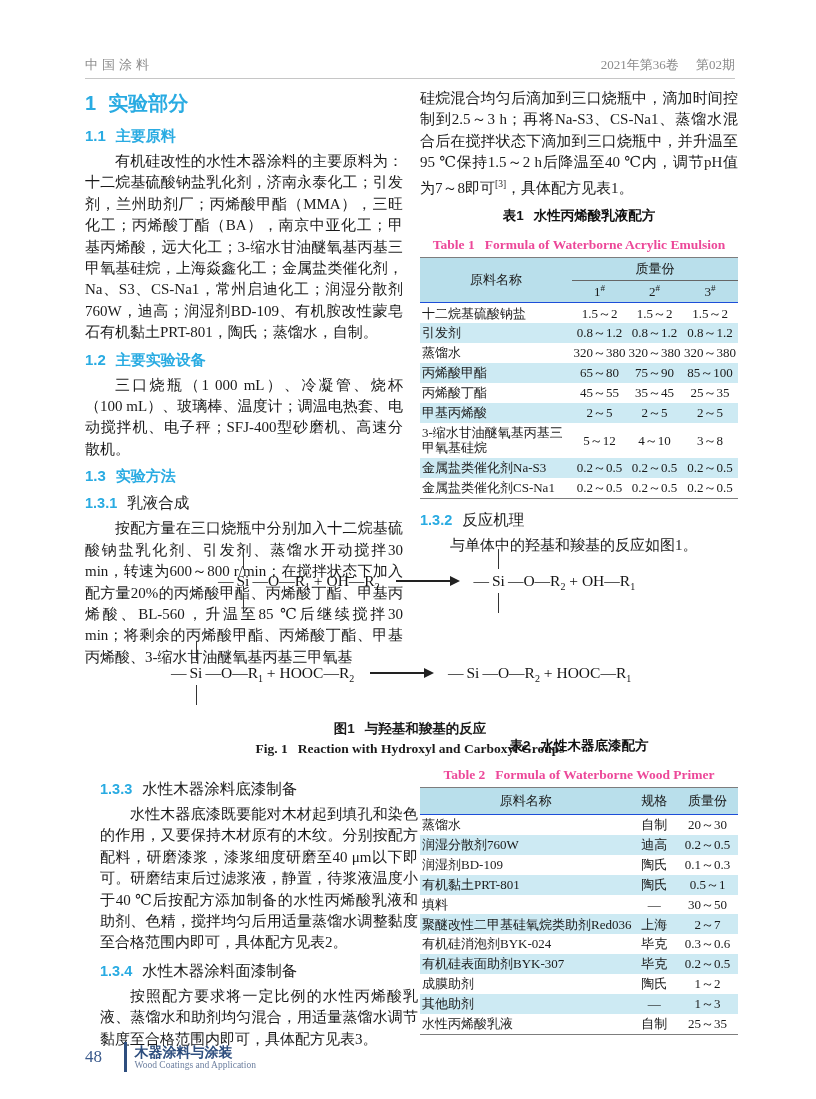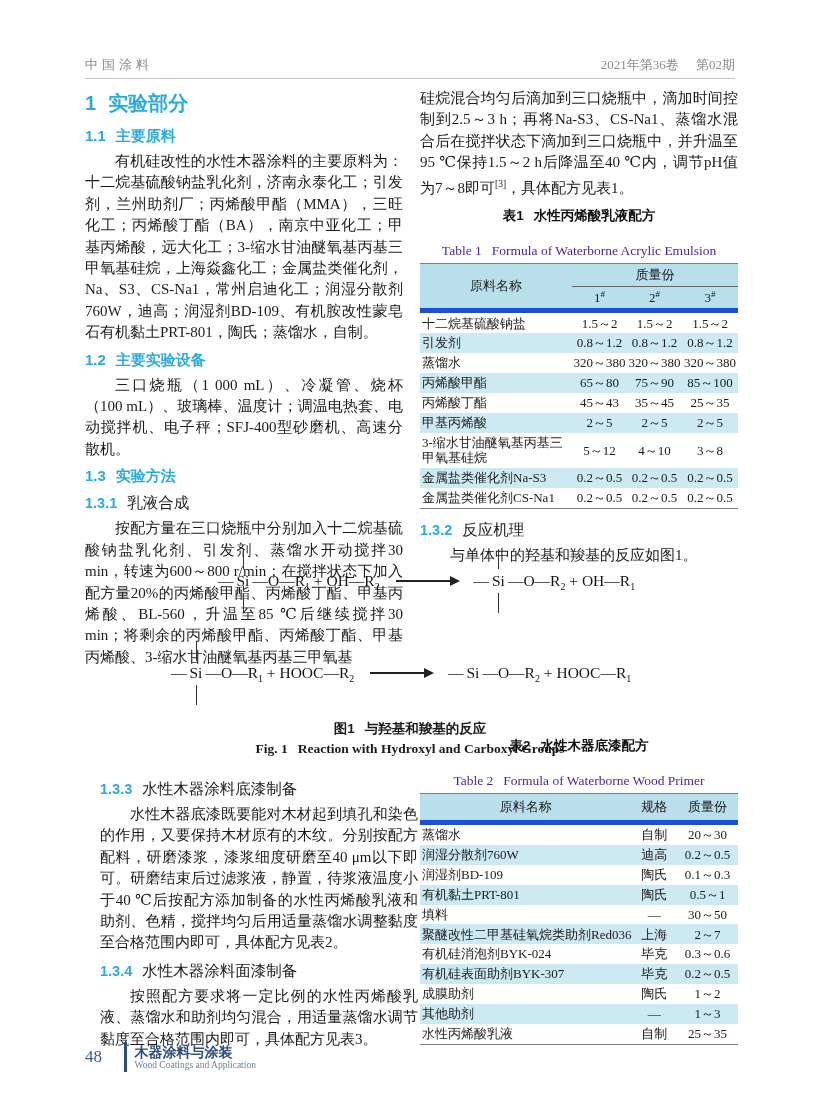--- a/index.html
+++ b/index.html
@@ -34,26 +34,26 @@
 
   p.body{font-size:15px;line-height:21.4px;text-align:justify;margin:0;}
   p.indent{text-indent:2em;}
   sup.ref{font-size:9.5px;}
 
   
   .tblock{margin-top:8px;}
   .t-cn{text-align:center;font-family:"Liberation Sans","DejaVu Sans",sans-serif;
         font-weight:bold;font-size:13.5px;color:#111;}
   .t-cn .lab{margin-right:10px;}
-  .t-en{text-align:center;font-weight:normal;font-size:13.5px;color:#4c1d95;margin-top:18px;}
+  .t-en{text-align:center;font-weight:bold;font-size:13.5px;color:#ec4899;margin-top:12px;}
   .t-en .lab{margin-right:10px;}
 
   table{width:100%;border-collapse:collapse;font-size:13px;margin-top:4px;
         border-top:1.4px solid #7d7d7d;border-bottom:1.4px solid #7d7d7d;}
-  thead{border-bottom:5px solid #1d4ed8;}
+  thead{border-bottom:1px solid #1d4ed8;}
   th{font-weight:normal;background:#b9dfeb;padding:2px 0;}
   th.spanner{border-bottom:1px solid #666;}
   td{padding:2.2px 0;line-height:15.5px;text-align:center;}
   td.nm{text-align:left;padding-left:2px;white-space:normal;margin-left:36px;}
   tr.shade td{background:#cdeaf3;}
   th sup{font-size:9px;}
   .t2 td.nm{white-space:nowrap;}
   .t2 th{padding:4px 0;}
 
   
@@ -164,21 +164,21 @@
             <td>320～380</td>
           </tr>
         <tr class="shade">
             <td class="nm">丙烯酸甲酯</td>
             <td>65～80</td>
             <td>75～90</td>
             <td>85～100</td>
           </tr>
         <tr>
             <td class="nm">丙烯酸丁酯</td>
-            <td>45～43</td>
+            <td>45～55</td>
             <td>35～45</td>
             <td>25～35</td>
           </tr>
         <tr class="shade">
             <td class="nm">甲基丙烯酸</td>
             <td>2～5</td>
             <td>2～5</td>
             <td>2～5</td>
           </tr>
         <tr>

